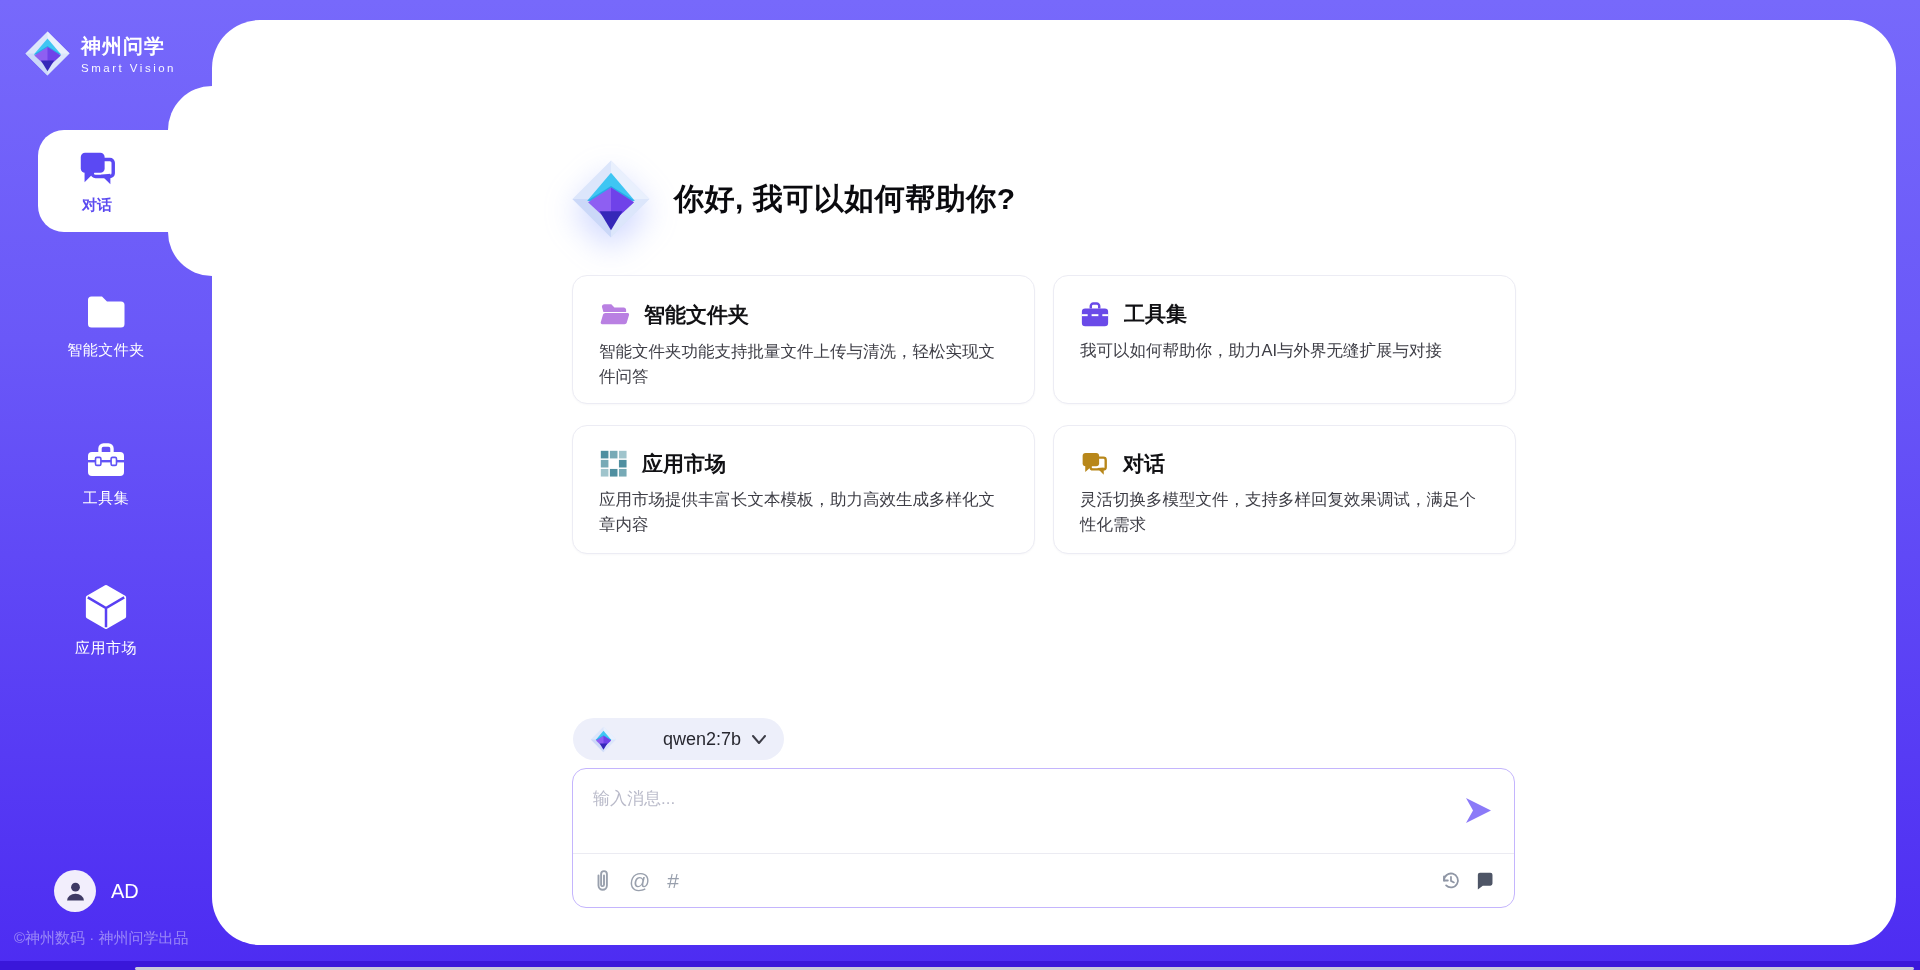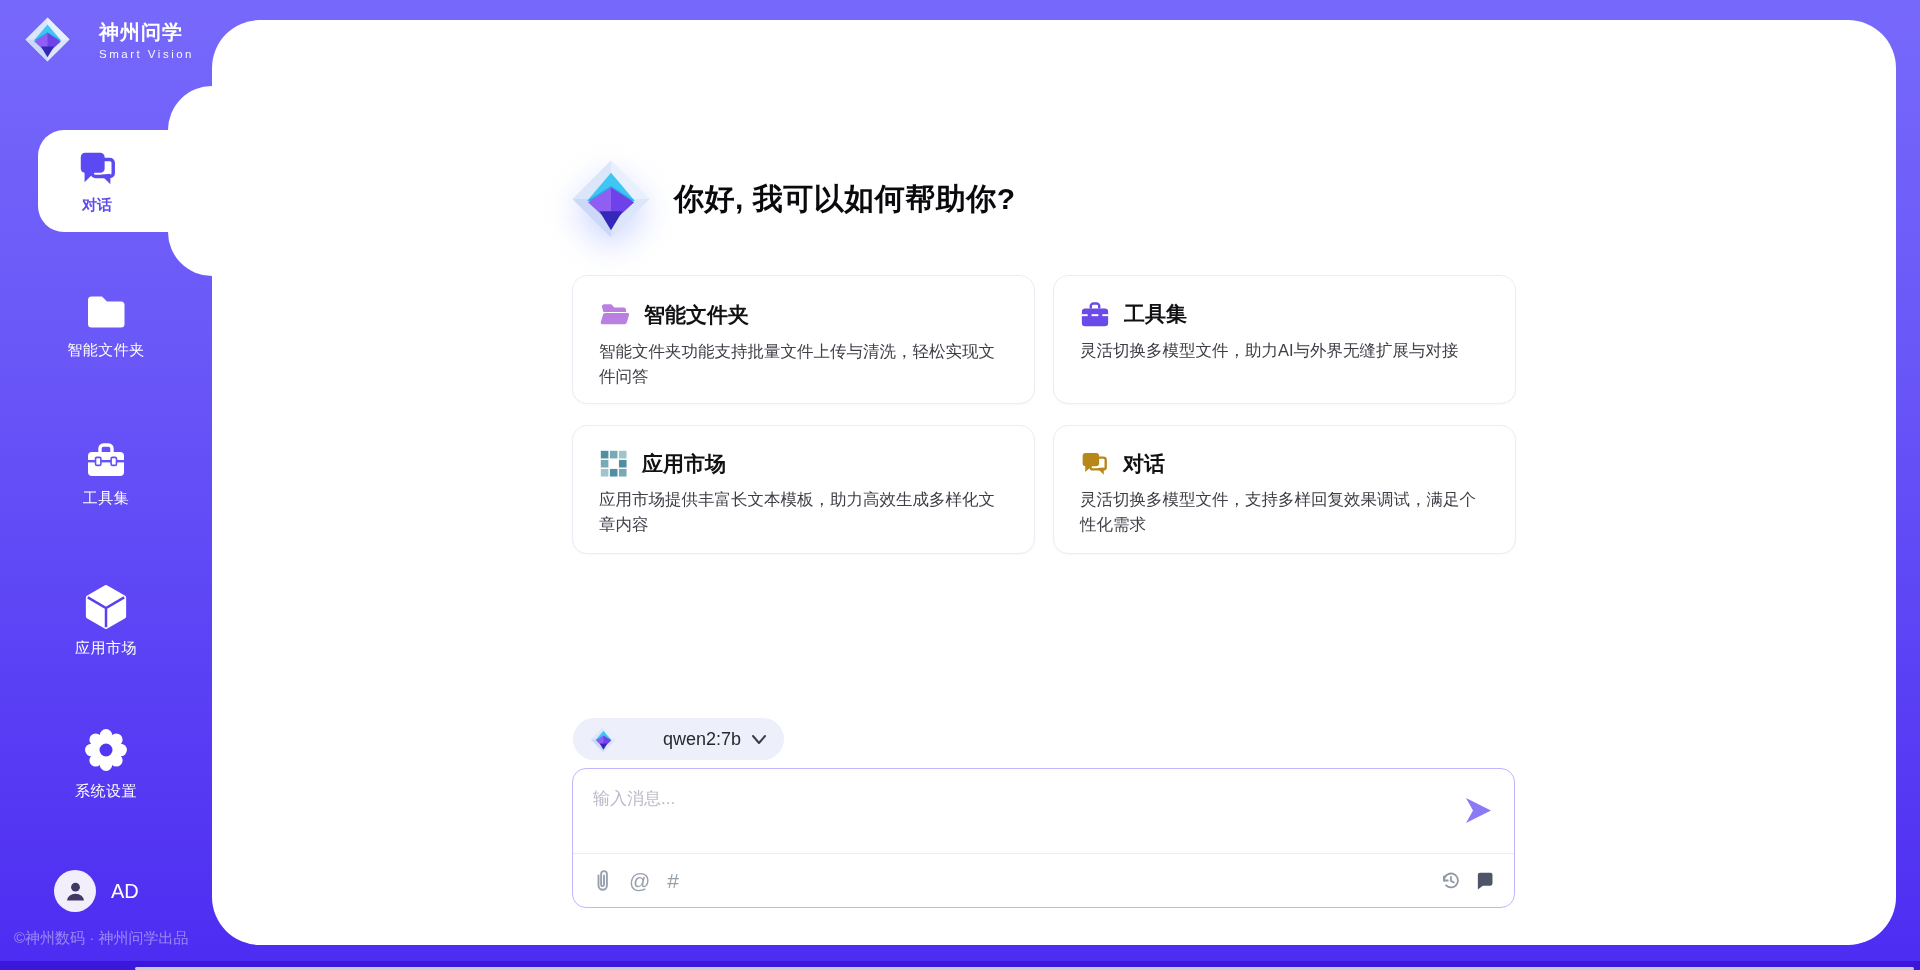--- a/index.html
+++ b/index.html
@@ -10,21 +10,21 @@
   
   .bottom-strip { position:absolute; left:0; right:0; bottom:0; height:9px; background:#3a17da; }
   .scrollbar-line { position:absolute; left:135px; right:6px; bottom:0; height:3px; background:#c9c9da; border-radius:2px; }
 
   
   .panel { position:absolute; left:212px; top:20px; width:1684px; height:925px;
            background:#ffffff; border-radius:48px; }
 
   
   .sidebar { position:absolute; left:0; top:0; width:212px; height:970px; }
-  .brand { position:absolute; left:24px; top:16px; display:flex; align-items:center; gap:28px; }
+  .brand { position:absolute; left:24px; top:30px; display:flex; align-items:center; gap:10px; }
   .brand-text .name { color:#fff; font-size:20px; font-weight:700; letter-spacing:1px; }
   .brand-text .sub  { color:#fff; font-size:11.5px; letter-spacing:2.5px; margin-top:2px; opacity:.95; }
 
   .tab-active { position:absolute; left:38px; top:130px; width:174px; height:102px;
                 background:#fff; border-radius:26px 0 0 26px;
                 display:flex; flex-direction:column; align-items:center; justify-content:center;
                 padding-right:56px; cursor:pointer; }
   .tab-active .lbl { color:#5b4af0; font-size:15px; font-weight:600; margin-top:7px; }
   .fillet { position:absolute; left:168px; width:44px; height:44px; }
   .fillet.top { top:86px; }
@@ -125,21 +125,21 @@
         <div class="card-head">
           <svg width="30" height="30" viewBox="0 0 32 32">
             <rect x="2" y="10" width="28" height="19" rx="3.5" fill="#6a4ae8"></rect>
             <path d="M11.5 10V7.5A2.7 2.7 0 0 1 14.2 4.8h3.6a2.7 2.7 0 0 1 2.7 2.7V10" fill="none" stroke="#6a4ae8" stroke-width="2.6"></path>
             <rect x="2" y="16.2" width="28" height="2.1" fill="#ffffff"></rect>
             <rect x="8.2" y="14" width="4.2" height="6.4" rx="1.2" fill="#6a4ae8"></rect>
             <rect x="19.6" y="14" width="4.2" height="6.4" rx="1.2" fill="#6a4ae8"></rect>
           </svg>
           <span class="t">工具集</span>
         </div>
-        <div class="d">灵活切换多模型文件，助力AI与外界无缝扩展与对接</div>
+        <div class="d">我可以如何帮助你，助力AI与外界无缝扩展与对接</div>
       </div>
 
       <div class="card">
         <div class="card-head">
           <svg width="29" height="29" viewBox="0 0 32 32">
             <rect x="2" y="2" width="8.4" height="8.4" fill="#4f8fa0"></rect>
             <rect x="12" y="2" width="8.4" height="8.4" fill="#77aab6"></rect>
             <rect x="22" y="2" width="8.4" height="8.4" fill="#9fc4cc"></rect>
             <rect x="2" y="12" width="8.4" height="8.4" fill="#77aab6"></rect>
             <rect x="22" y="12" width="8.4" height="8.4" fill="#4f8fa0"></rect>
@@ -265,35 +265,20 @@
     </div>
 
     <div class="nav-item nav-4">
       <svg width="44" height="46" viewBox="0 0 44 48">
         <polygon points="22,3 41,14 41,34 22,45 3,34 3,14" fill="#ffffff" stroke="#ffffff" stroke-width="4" stroke-linejoin="round"></polygon>
         <path d="M3 14 L22 25 L41 14 M22 25 L22 45" fill="none" stroke="#5940f3" stroke-width="2.6"></path>
       </svg>
       <span class="lbl">应用市场</span>
     </div>
 
-    <div class="nav-item nav-5">
-      <svg width="46" height="46" viewBox="0 0 44 44">
-        <g fill="#ffffff">
-          <g transform="translate(22,22)">
-            <rect x="-6" y="-20" width="12" height="40" rx="6"></rect>
-            <rect x="-6" y="-20" width="12" height="40" rx="6" transform="rotate(45)"></rect>
-            <rect x="-6" y="-20" width="12" height="40" rx="6" transform="rotate(90)"></rect>
-            <rect x="-6" y="-20" width="12" height="40" rx="6" transform="rotate(135)"></rect>
-            <circle r="13"></circle>
-          </g>
-        </g>
-        <circle cx="22" cy="22" r="6.2" fill="#5136f2"></circle>
-      </svg>
-      <span class="lbl">系统设置</span>
-    </div>
 
     <div class="user-row">
       <div class="avatar">
         <svg width="21" height="22" viewBox="0 0 22 23">
           <circle cx="11" cy="7.5" r="4.6" fill="#3e3a64"></circle>
           <path d="M2.2 21.5a8.8 7 0 0 1 17.6 0z" fill="#3e3a64"></path>
         </svg>
       </div>
       <span class="uname">AD</span>
     </div>

